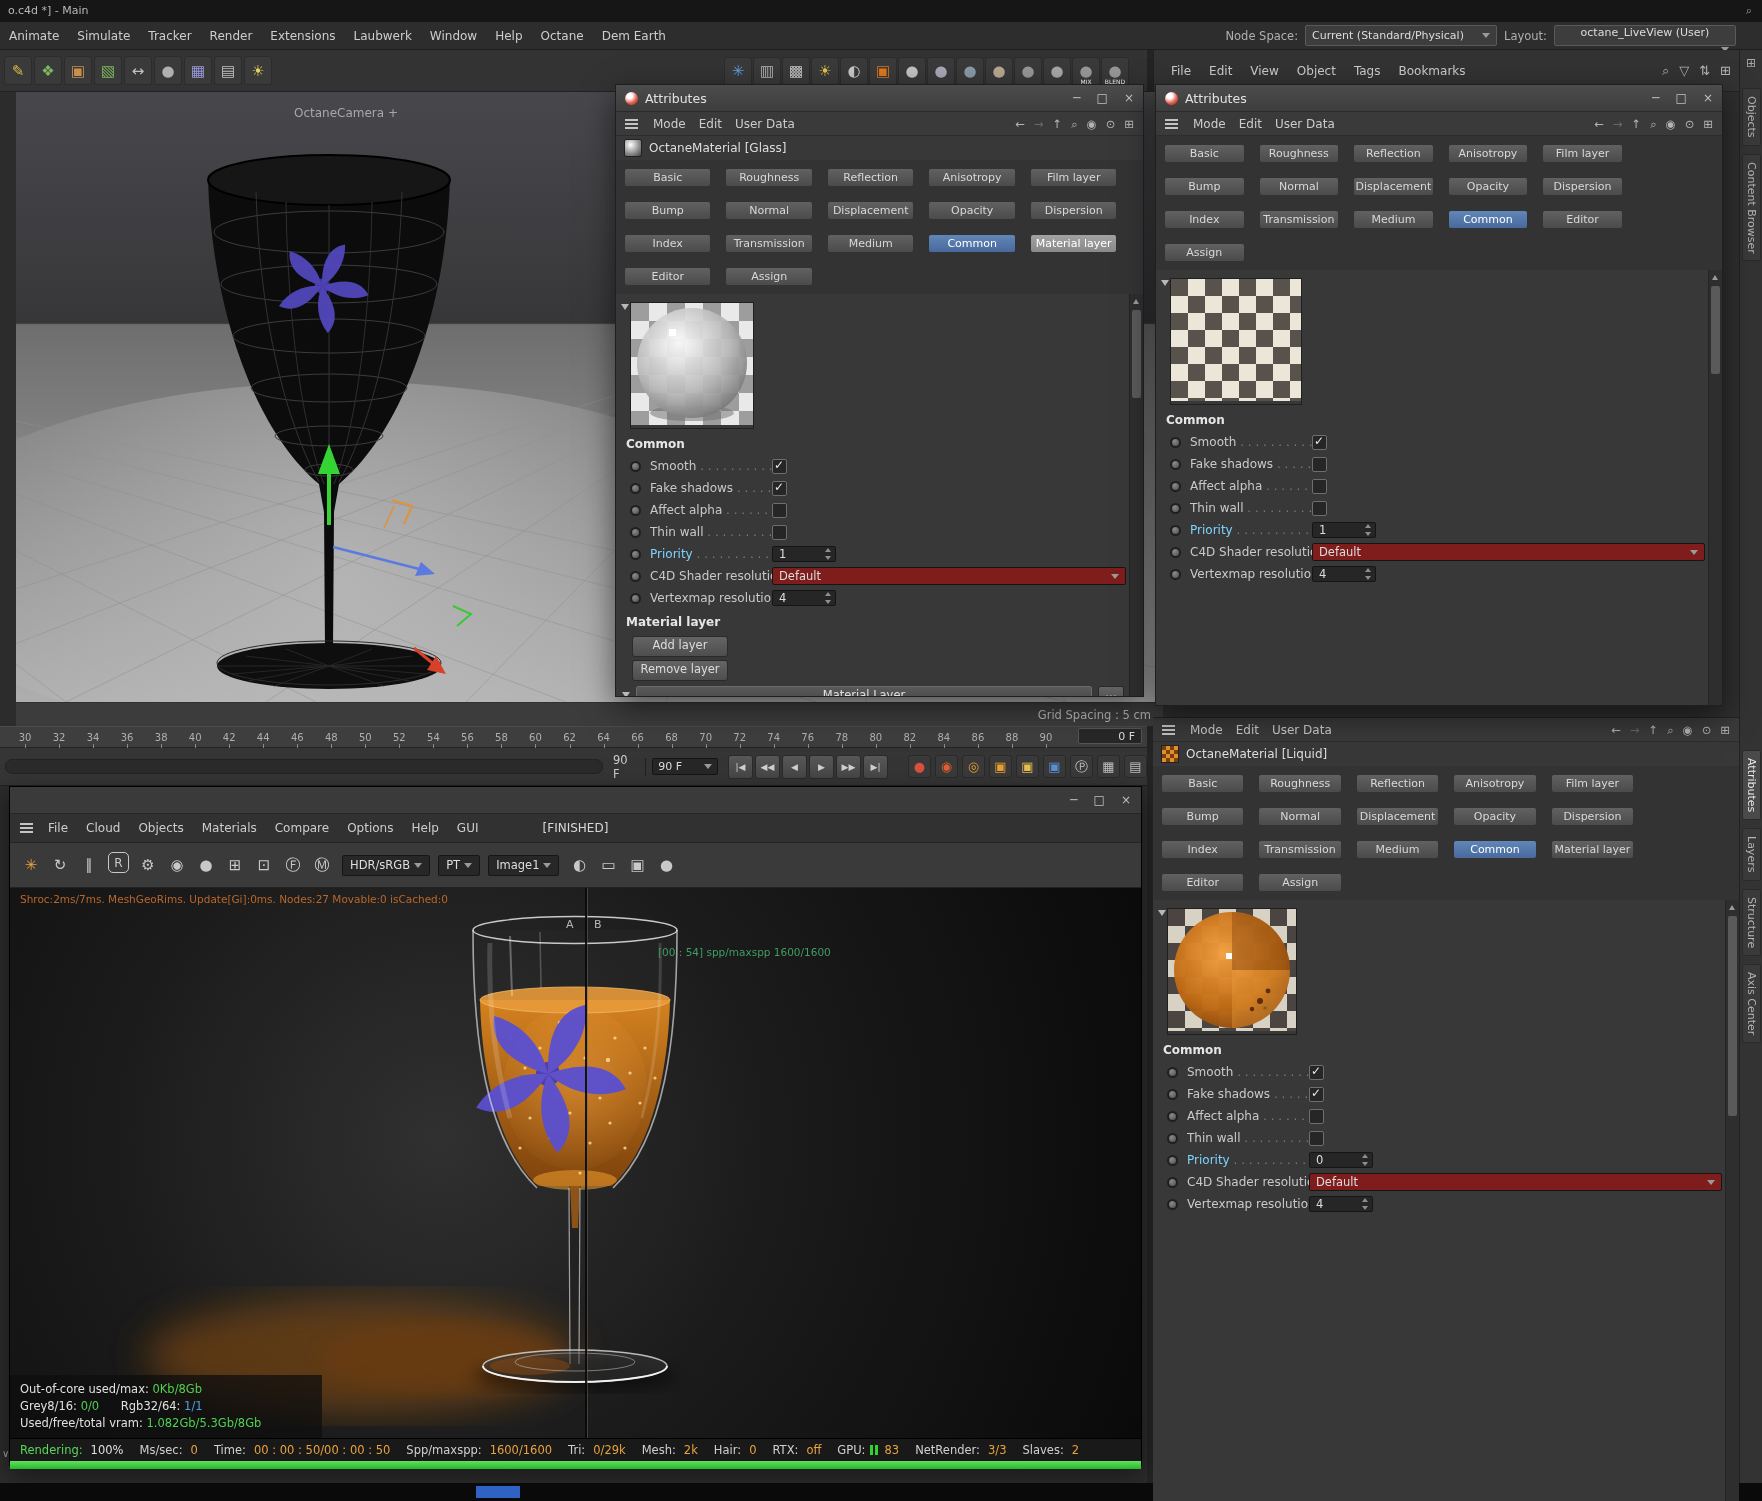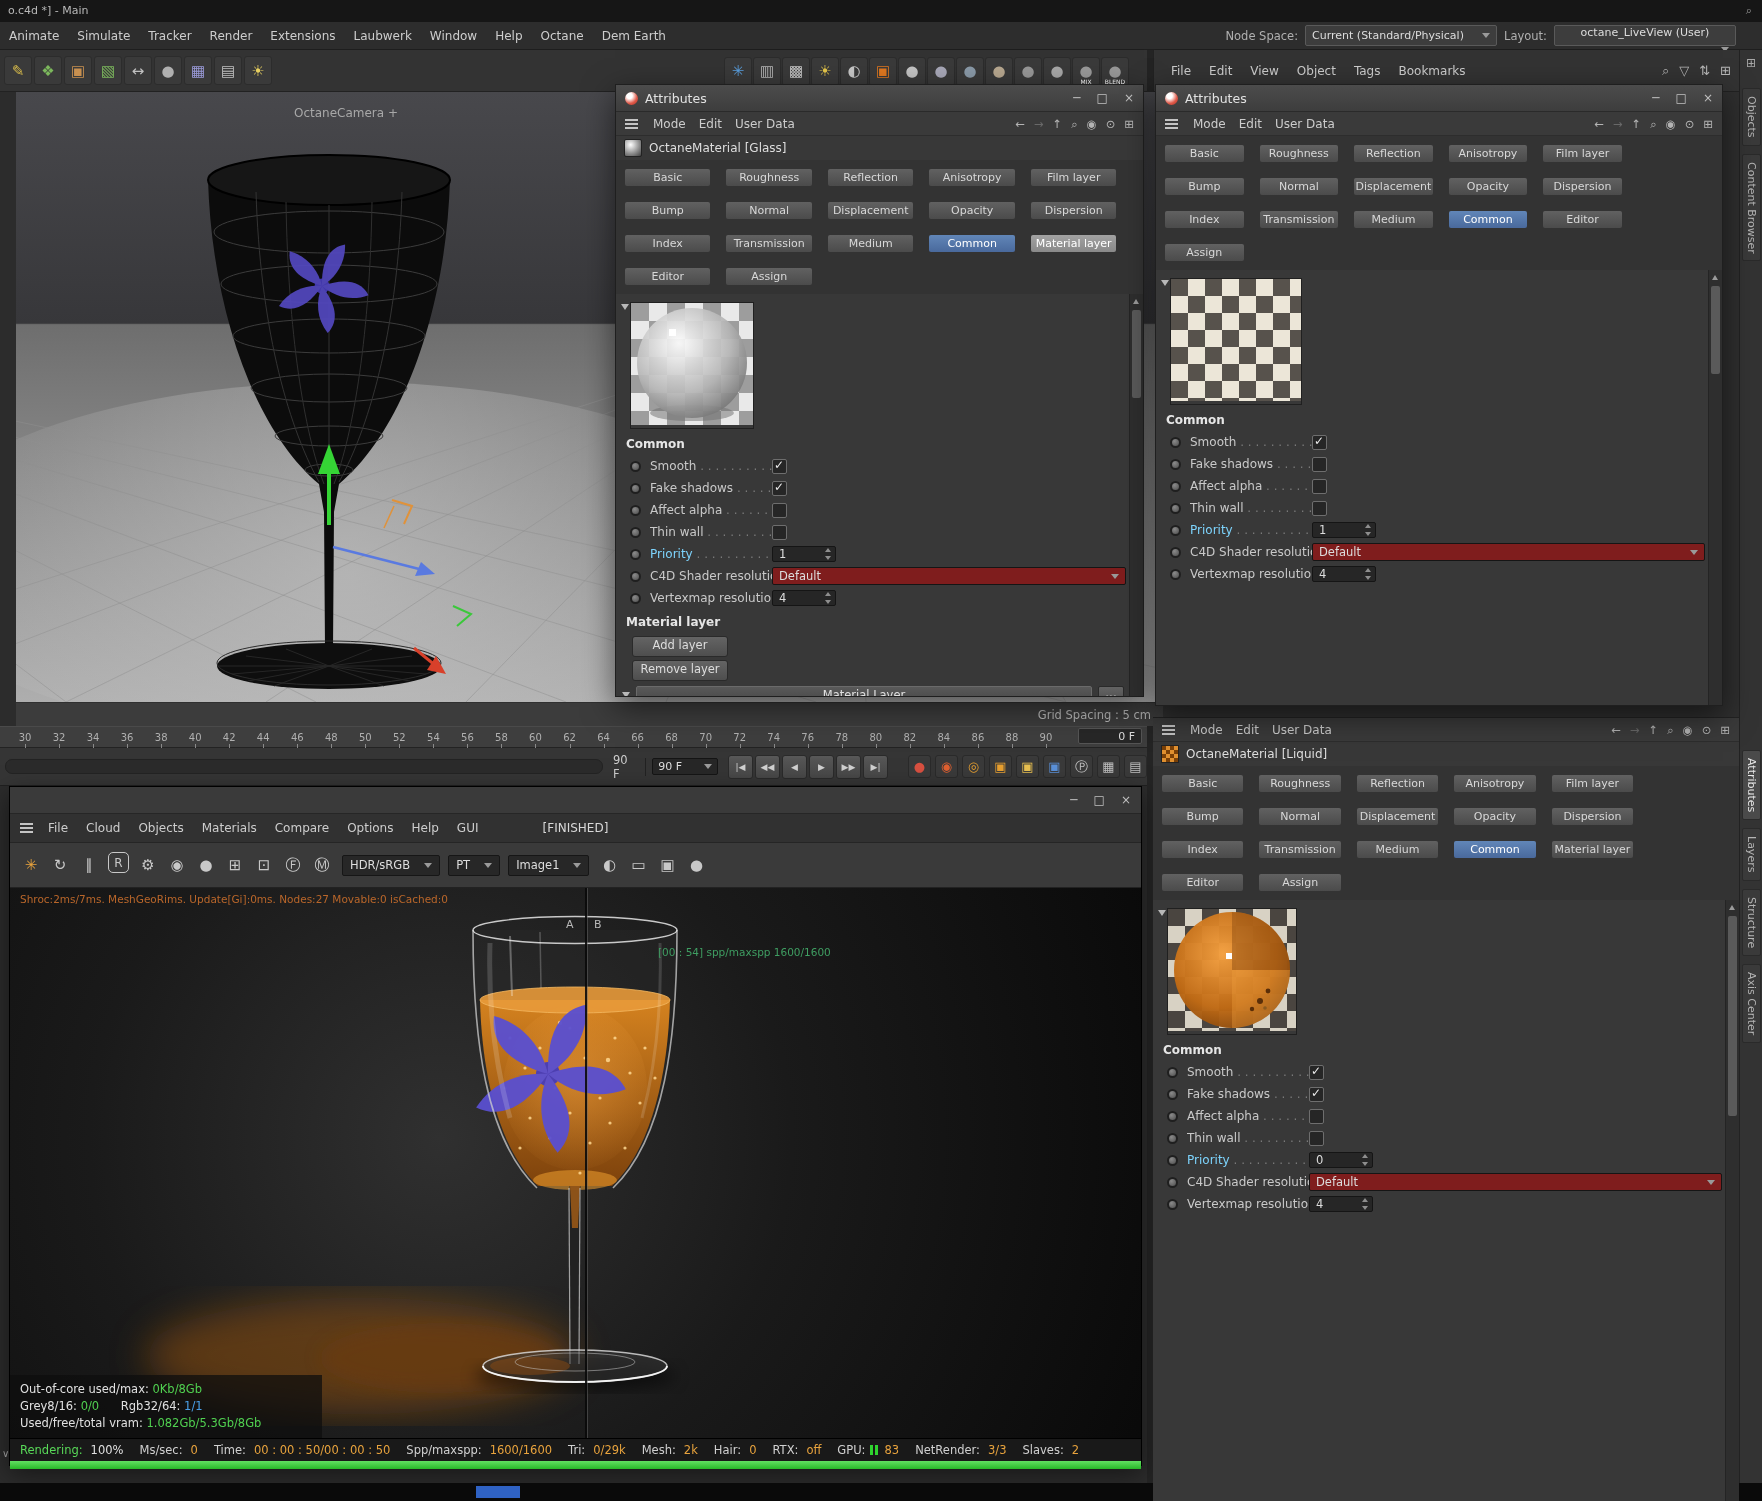--- a/index.html
+++ b/index.html
@@ -146,21 +146,21 @@
   .viewer-titlebar{height:26px;background:#3a3a3a;border-bottom:1px solid #262626;display:flex;align-items:center;padding:0 10px;}
   .viewer-menu{height:28px;background:#313131;border-bottom:1px solid #252525;display:flex;align-items:center;
                padding:0 10px;gap:4px;position:relative;}
   .vm-item{padding:0 9px;color:#cdcdcd;}
   .viewer-title{position:absolute;left:0;right:0;text-align:center;color:#d8d8d8;font-size:12px;pointer-events:none;}
   .viewer-toolbar{height:44px;background:#3a3a3a;border-bottom:1px solid #222;display:flex;align-items:center;
                   gap:3px;padding:0 8px;}
   .vt-ic{width:26px;height:26px;display:flex;align-items:center;justify-content:center;font-size:15px;border-radius:3px;}
   .vt-ic.boxed{border:1.5px solid #c8c8c8;width:19px;height:19px;font-size:12px;border-radius:5px;margin:0 3px;}
   .vt-dd{height:19px;background:#272727;border:1px solid #161616;border-radius:2px;display:flex;align-items:center;
-         padding:0 7px;font-size:11.5px;color:#ddd;gap:14px;margin:0 4px;}
+         padding:0 7px;font-size:11.5px;color:#ddd;gap:4px;margin:0 4px;}
   .render-area{position:relative;height:550px;background:#111;overflow:hidden;}
   .ov-orange{position:absolute;left:10px;top:5px;font-size:10.5px;color:#b9662a;}
   .ov-green{position:absolute;left:648px;top:58px;font-size:10.5px;color:#3f9e62;}
   .ab-label{position:absolute;top:30px;font-size:11px;color:#b8b8b8;}
   .info-box{position:absolute;left:0;bottom:0;width:312px;background:rgba(14,14,14,.74);padding:6px 10px;
             box-sizing:border-box;font-size:11.5px;line-height:17px;color:#e0e0e0;}
   .il-v1{color:#50d050;} .il-v2{color:#4aa0e8;} .il-l2{margin-left:18px;}
   .viewer-status{height:22px;background:#191919;border-top:1px solid #000;display:flex;align-items:center;
                  gap:16px;padding:0 10px;font-size:11.5px;overflow:hidden;}
   .st-item{display:flex;align-items:center;gap:4px;white-space:nowrap;}

